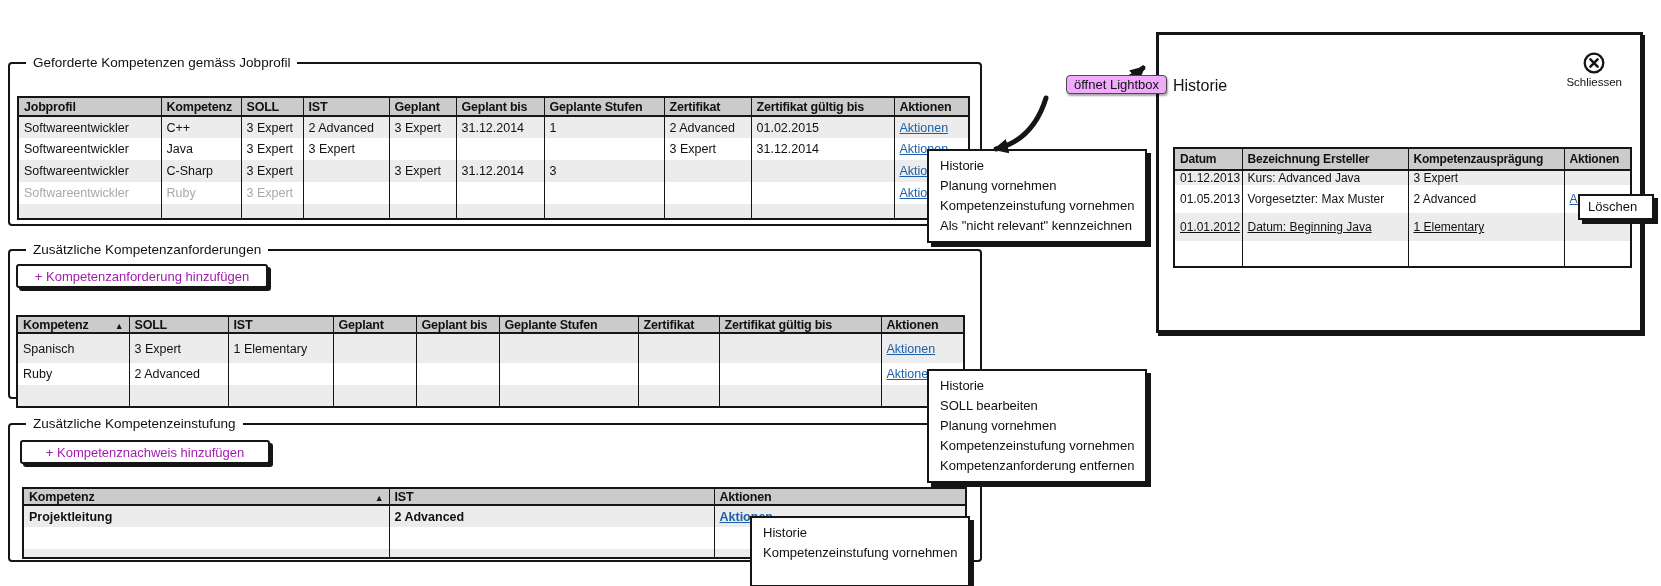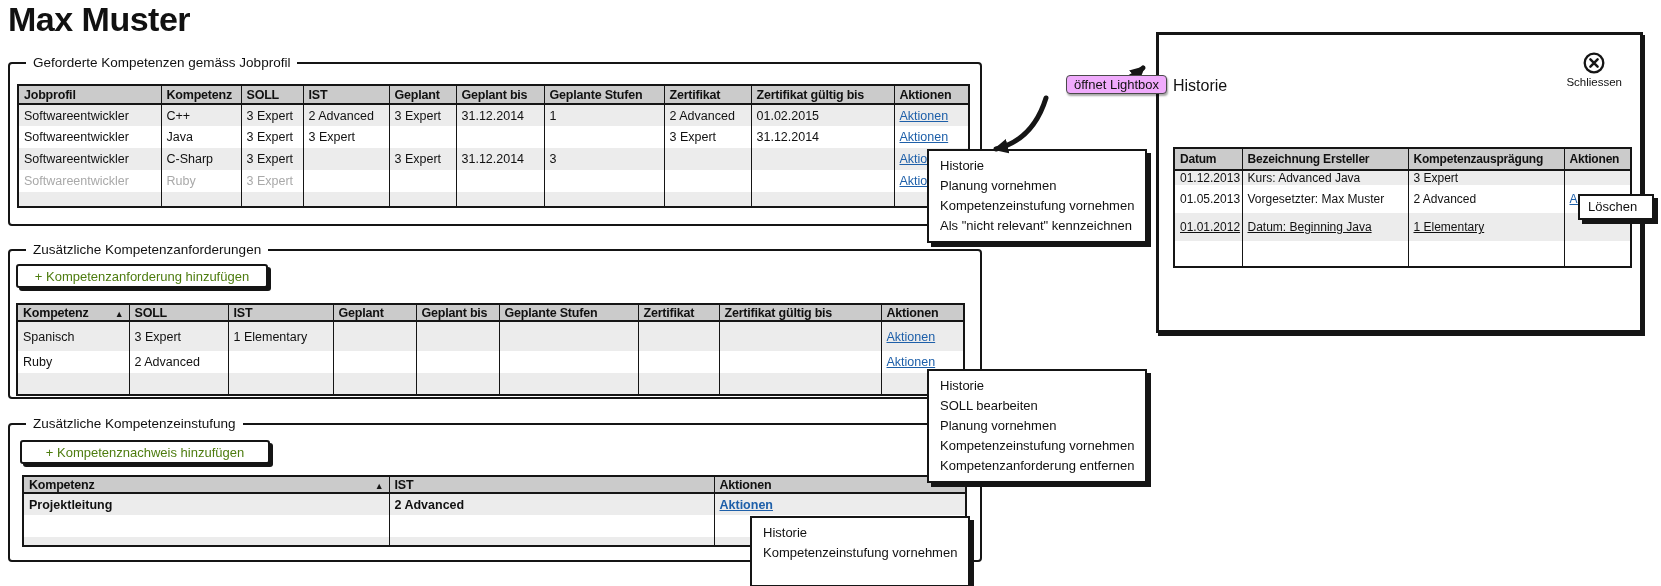--- a/index.html
+++ b/index.html
@@ -7,34 +7,34 @@
   .canvas {
     position: relative; width: 1661px; height: 586px; background: #fff;
     font-family: "Liberation Sans", sans-serif; color: #111; overflow: hidden;
   }
   .page-title { position:absolute; left:8px; top:0; font-size:34px; font-weight:700; letter-spacing:-0.5px; }
 
   .fieldset { position:absolute; border:2px solid #151515; border-radius:4px; }
   .legend { position:absolute; top:-9px; left:16px; background:#fff; padding:0 7px; font-size:13.5px; white-space:nowrap; }
 
   .grid { position:absolute; border-collapse:collapse; table-layout:fixed; background:#fff;
-          border:2.5px solid #151515; font-size:12.5px; }
+          border:2.5px solid #151515; font-size:12.5px;margin-top:12px; }
   .grid th { background:#cbcbcb; font-weight:700; text-align:left; padding:0 5px;
              border-right:1.5px solid #151515; border-bottom:2px solid #151515;
              overflow:hidden; white-space:nowrap; letter-spacing:-0.2px; }
   .grid td { padding:0 5px; border-right:1.5px solid #151515; overflow:hidden; white-space:nowrap; }
   .grid th:last-child, .grid td:last-child { border-right:none; }
   .grid tbody tr:nth-child(odd) { background:#ececec; }
   .grid tr.muted td { color:#a9a9a9; }
   a.action { color:#1d5fa9; text-decoration:underline; cursor:pointer; }
   .sort { float:right; font-size:9px; margin-top:3px; color:#151515; }
 
   .btn { position:absolute; background:#fff; border:2px solid #151515; border-radius:3px;
          box-shadow:3px 3px 0 #151515; font-size:13px; font-family:inherit; text-align:center;
-         cursor:pointer; color:#4d7c0f; z-index:5; }
+         cursor:pointer; color:#a21caf; z-index:5; }
 
   .menu { position:absolute; background:#fff; border:2.5px solid #151515; box-shadow:4px 4px 0 #151515;
           padding:5px 11px; font-size:13px; z-index:30; }
   .menu-item { line-height:20px; white-space:nowrap; cursor:pointer; }
   .menu-pad-bottom { padding-bottom:22px; }
   .menu-small { padding:2px 8px; z-index:35; }
   .menu-small .menu-item { line-height:18px; }
 
   .lightbox { position:absolute; background:#fff; border:3px solid #151515; box-shadow:2px 3px 0 #151515; z-index:20; }
   .lb-title { position:absolute; left:14px; top:42px; font-size:16px; }
@@ -45,21 +45,20 @@
   .note { position:absolute; background:#f0abfc; border:1.5px solid #4a4a4a; border-radius:4px;
           padding:1px 7px; font-size:13px; white-space:nowrap;
           box-shadow:1px 2px 2px rgba(0,0,0,0.35); z-index:45;margin-left:44px; }
   .arrows { position:absolute; left:0; top:0; z-index:40; pointer-events:none; }
 </style>
 </head>
 <body>
 
 <div class="canvas">
 
-  <div class="page-title">Max Muster</div>
 
   <div class="fieldset" style="left:8px; top:62px; width:974px; height:164px;">
     <span class="legend">Geforderte Kompetenzen gemäss Jobprofil</span>
   </div>
   <table class="grid" style="left: 17px; top: 84px; width: 951px;">
       <colgroup>
         <col style="width: 143px;">
         <col style="width: 80px;">
         <col style="width: 62px;">
         <col style="width: 86px;">
@@ -272,21 +271,21 @@
 
   <div class="lightbox" style="left:1156px; top:32px; width:487px; height:301px;">
     <div class="lb-title">Historie</div>
     <div class="lb-close">
       <svg width="24" height="24" viewBox="0 0 24 24">
         <circle cx="12" cy="12" r="9.3" fill="none" stroke="#151515" stroke-width="2.3"></circle>
         <path d="M8.4 8.4 L15.6 15.6 M15.6 8.4 L8.4 15.6" stroke="#151515" stroke-width="2.5" stroke-linecap="round"></path>
       </svg>
       <span>Schliessen</span>
     </div>
-    <table class="grid" style="left: 14px; top: 112px; font-size: 12px; width: 457px;">
+    <table class="grid" style="left: 14px; top: 100px; font-size: 12px; width: 457px;">
         <colgroup>
           <col style="width: 68px;">
           <col style="width: 166px;">
           <col style="width: 156px;">
           <col style="width: 67px;">
         </colgroup>
         <thead>
           <tr style="height: 22px;">
             <th>Datum</th>
             <th>Bezeichnung Ersteller</th>

